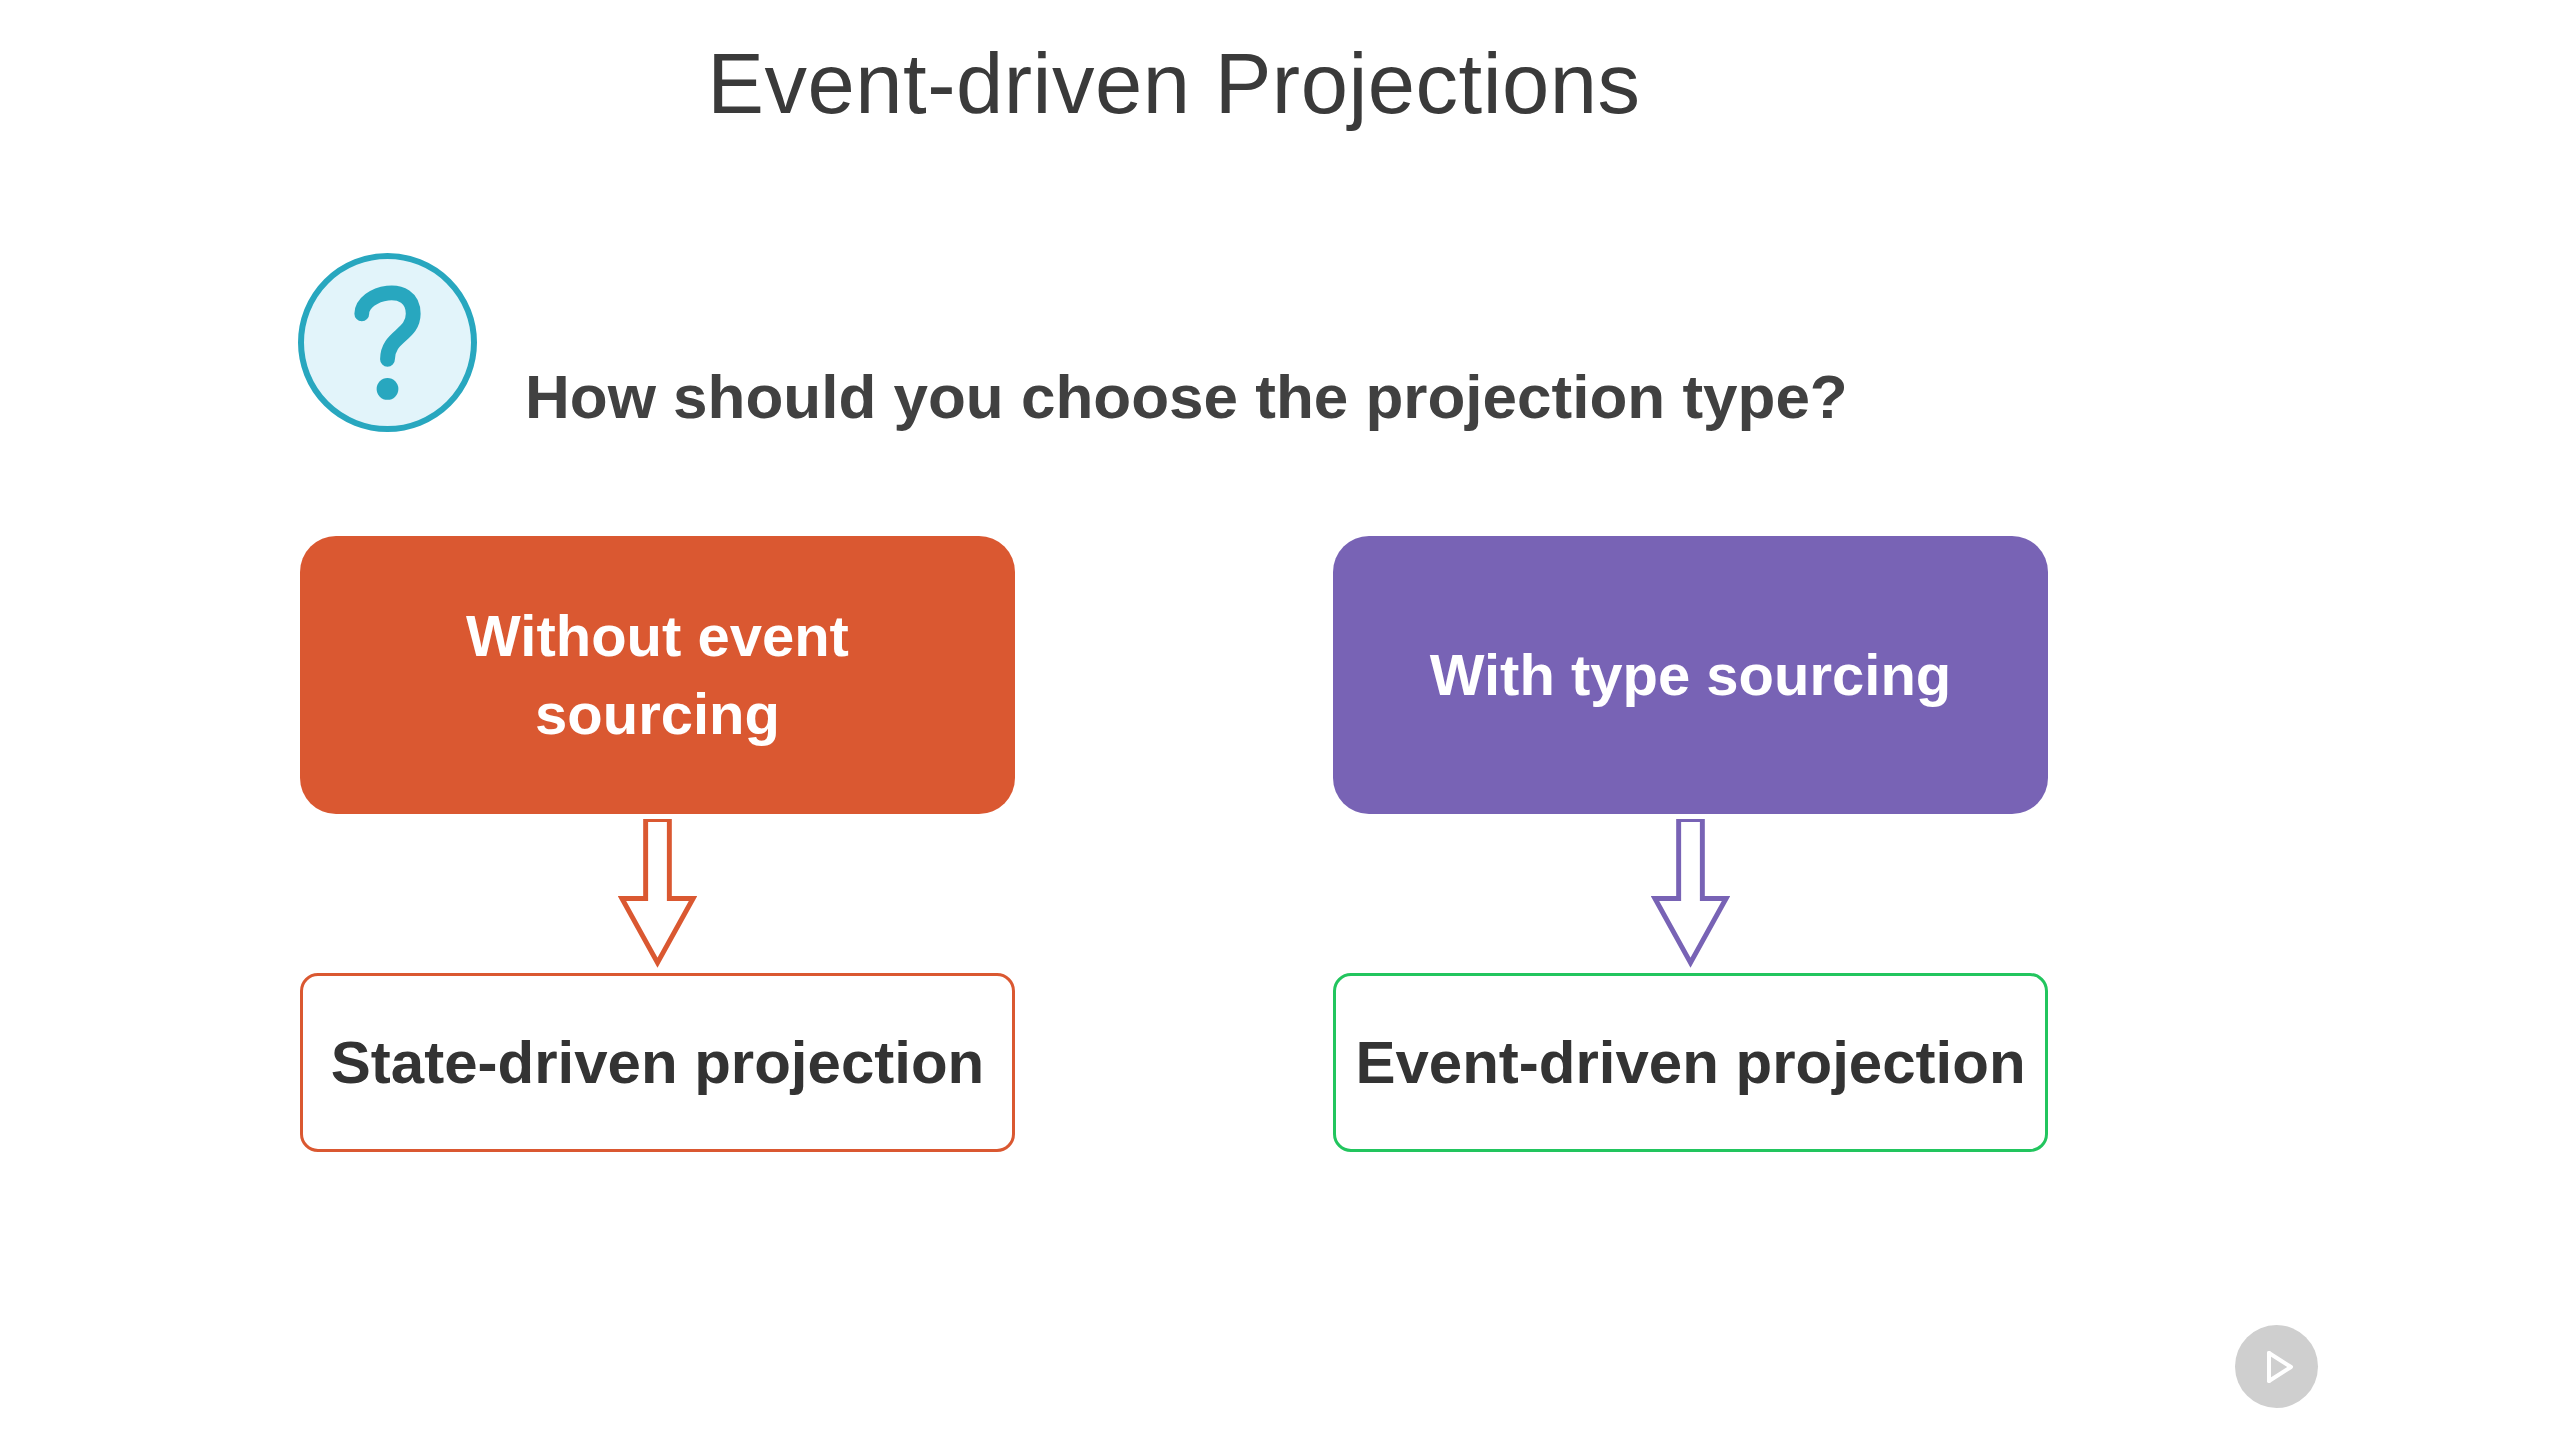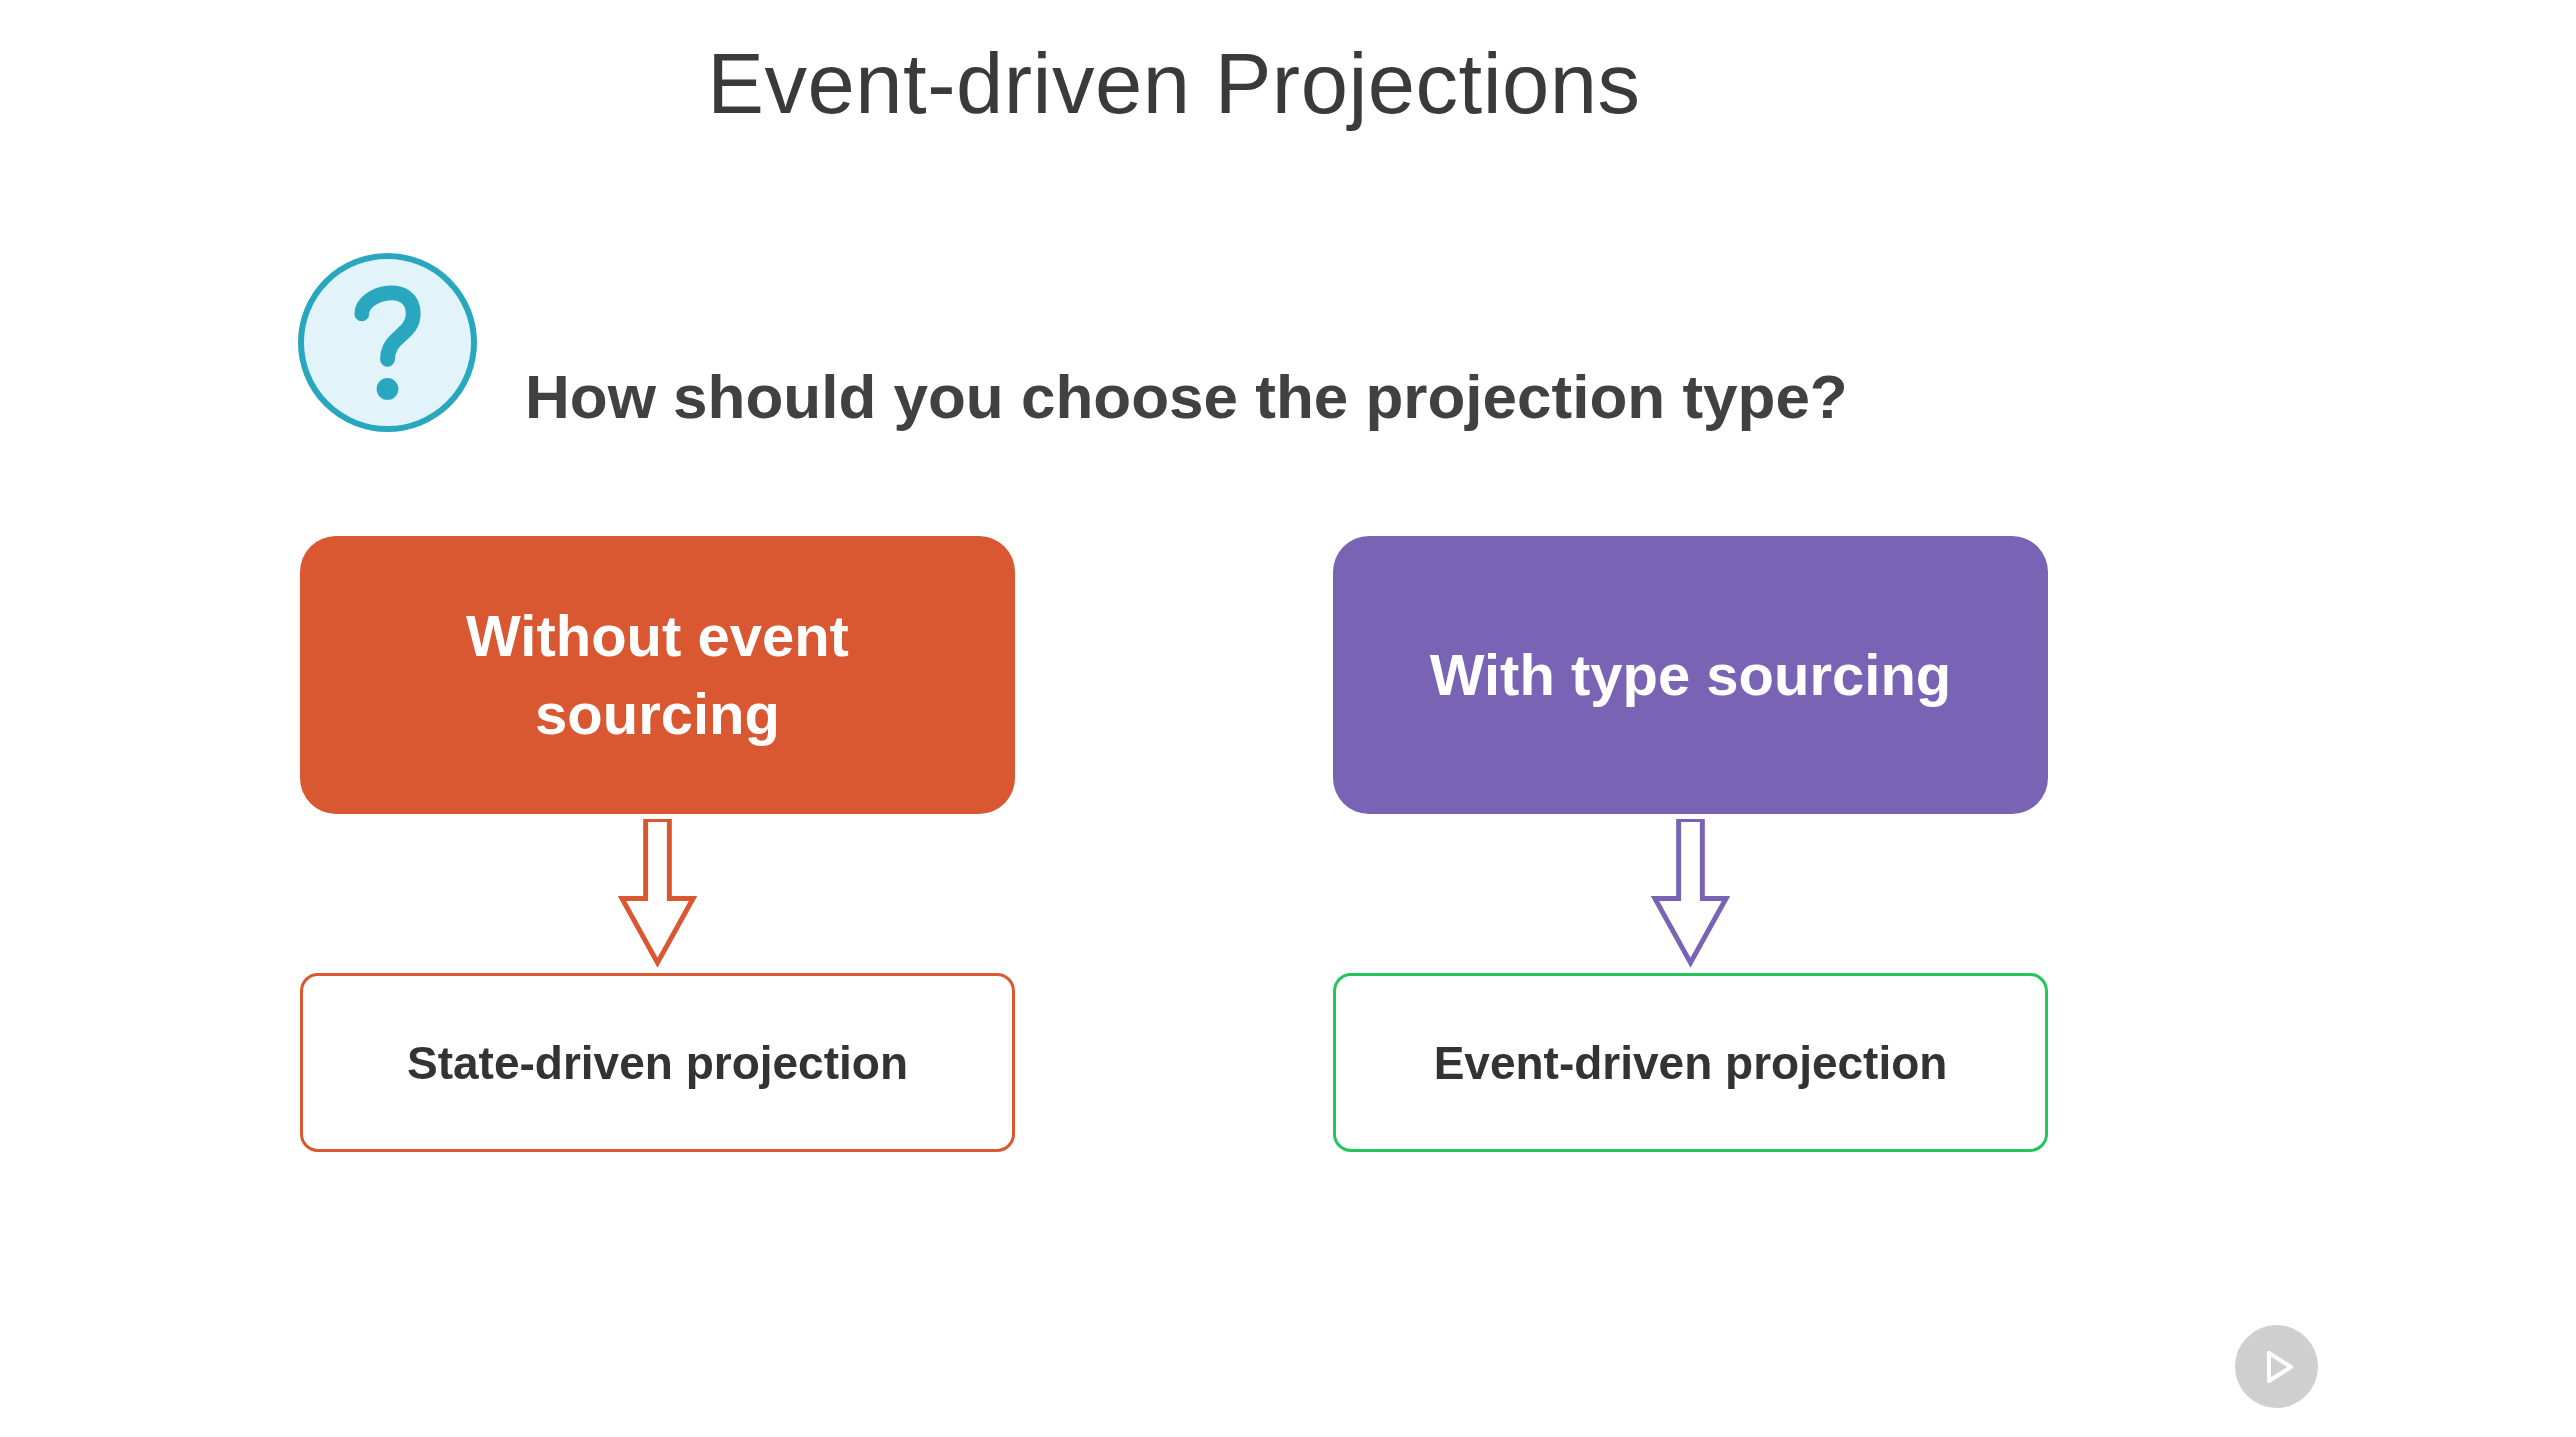--- a/index.html
+++ b/index.html
@@ -101,21 +101,21 @@
   .arrow-wrap svg { display: block; }
 
   .box-bottom {
     width: 715px;
     height: 179px;
     border-radius: 18px;
     display: flex;
     align-items: center;
     justify-content: center;
     text-align: center;
-    font-size: 46px;
+    font-size: 60px;
     font-weight: 600;
     background: #fff;
   }
   .orange-border { border: 3px solid #da5831; color: #333; }
   .purple-border { border: 3px solid #22c55e; color: #333; }
 
   .corner-btn {
     position: absolute;
     right: 30px;
     bottom: 30px;

